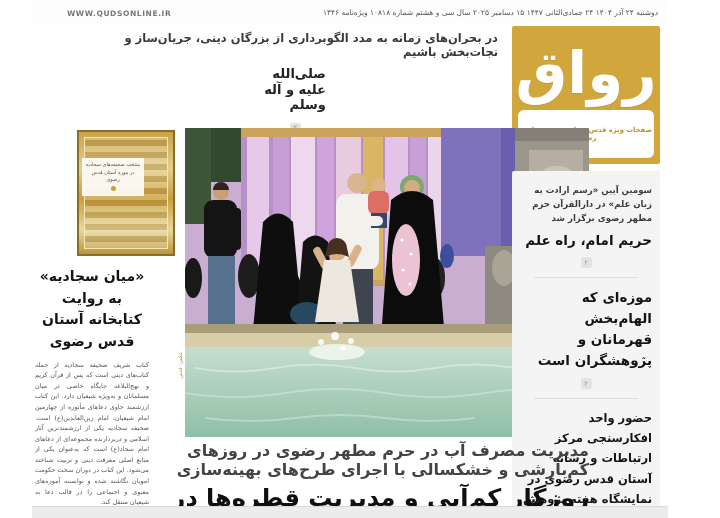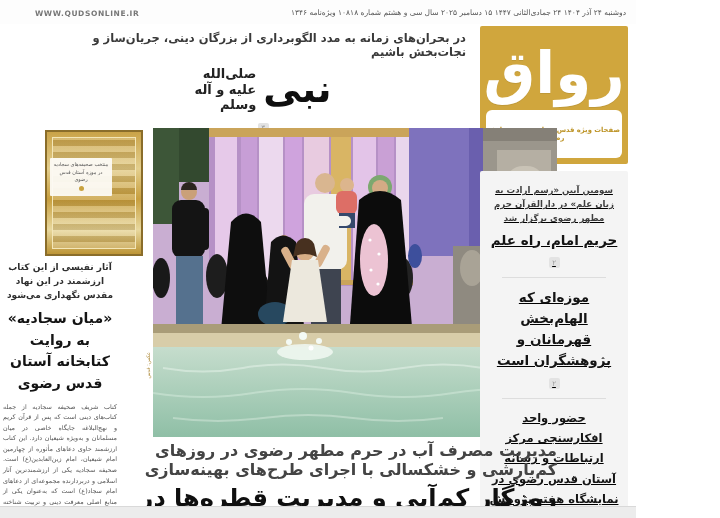--- a/index.html
+++ b/index.html
@@ -1,17 +1,17 @@
 <!DOCTYPE html>
 <html lang="fa"><head>
 <meta charset="utf-8">
 <style>
   html,body{margin:0;padding:0;background:#ffffff;}
   .page{position:relative;width:636px;height:518px;background:#fff;overflow:hidden;
-        font-family:"DejaVu Sans",sans-serif;direction:rtl;}
+        font-family:"DejaVu Sans",sans-serif;direction:rtl;margin-left:32px;}
   
   .topbar{position:absolute;top:0;left:0;right:0;height:24px;background:#fdfdfd;}
   .site-url{position:absolute;left:35px;top:9px;font-size:7.5px;color:#777;direction:ltr;
             letter-spacing:.6px;font-weight:700;}
   .dateline{position:absolute;right:10px;top:8px;font-size:7.5px;color:#555;white-space:nowrap;}
   
   .masthead{position:absolute;top:26px;right:8px;width:148px;height:138px;border-radius:2px;
             display:flex;flex-direction:column;align-items:center;justify-content:flex-start;}
   .logo-script{flex:1;width:100%;display:flex;align-items:center;justify-content:center;
                color:#fff;font-size:58px;font-weight:900;line-height:1;padding-top:10px;
@@ -41,21 +41,21 @@
   .left-text .kicker{font-size:9px;font-weight:700;color:#2e2e2e;line-height:1.55;}
   .left-text .title{font-size:14px;font-weight:800;color:#141414;line-height:1.55;margin-top:5px;}
   .left-text .body{text-align:justify;font-size:6.4px;color:#555;line-height:1.65;margin-top:7px;}
   
   .photo{position:absolute;top:128px;left:153px;width:404px;height:309px;overflow:hidden;background:#cbb4d4;}
   .photo svg{display:block;width:100%;height:100%;}
   .photo-credit{position:absolute;top:352px;left:145px;writing-mode:vertical-rl;transform:rotate(180deg);
                 font-size:5px;color:#b08d3e;letter-spacing:.5px;}
   
   .right-col{position:absolute;top:171px;right:8px;width:148px;bottom:10px;background:#f4f4f4;
-             box-sizing:border-box;padding:12px 8px 8px 8px;text-align:center;border-radius:2px;text-decoration:underline;}
+             box-sizing:border-box;padding:12px 8px 8px 8px;border-radius:2px;}
   .news-item .kicker{font-size:8.6px;font-weight:600;color:#3c3c3c;line-height:1.65;}
   .news-item .title{font-size:13.5px;font-weight:800;color:#141414;line-height:1.55;margin-top:4px;}
   .news-item .title.small{font-size:11.5px;font-weight:700;line-height:1.75;}
   .news-item .pmarker{margin:7px auto 0 auto;}
   .divider{border-top:1px solid #ddd;margin:9px 14px;}
   
   .bottom-block{position:absolute;top:441px;left:115px;width:442px;text-align:right;}
   .bottom-block .kicker{font-size:16px;font-weight:700;color:#444;}
   .bottom-block .title{font-size:24px;font-weight:900;color:#0f0f0f;margin-top:5px;letter-spacing:-.3px;}
   .bottom-strip{position:absolute;left:0;right:0;bottom:0;height:11px;background:#ececec;border-top:1px solid #d9d9d9;}
@@ -71,39 +71,37 @@
   </div>
 
   <div class="masthead" style="background:#d0a63d;">
     <div class="logo-script">رواق</div>
     <div class="tagline-strip">صفحات ویژه قدس درباره دین و معارف رضوی</div>
   </div>
 
   <div class="lead">
     <div class="kicker">در بحران‌های زمانه به مدد الگوبرداری از بزرگان دینی، جریان‌ساز و نجات‌بخش باشیم</div>
     <div class="title">
-      <span>نبی</span>
       <span class="honorific">صلی‌الله
 علیه و آله
 وسلم</span>
     </div>
     <div class="pmarker">۳</div>
   </div>
 
   <div class="ms-image">
     <div class="inner"></div>
     <div class="ms-caption">
       <div>منتخب صحیفه‌های سجادیه</div>
       <div>در موزه آستان قدس رضوی</div>
       <span class="dot"></span>
     </div>
   </div>
 
   <div class="left-text">
-    <div class="kicker">آثار نفیسی از این کتاب ارزشمند در این نهاد مقدس نگهداری می‌شود</div>
     <div class="title">«میان سجادیه» به روایت کتابخانه آستان قدس رضوی</div>
     <div class="body">کتاب شریف صحیفه سجادیه از جمله کتاب‌های دینی است که پس از قرآن کریم و نهج‌البلاغه جایگاه خاصی در میان مسلمانان و به‌ویژه شیعیان دارد. این کتاب ارزشمند حاوی دعاهای مأثوره از چهارمین امام شیعیان، امام زین‌العابدین(ع) است. صحیفه سجادیه یکی از ارزشمندترین آثار اسلامی و دربردارنده مجموعه‌ای از دعاهای امام سجاد(ع) است که به‌عنوان یکی از منابع اصلی معرفت دینی و تربیت شناخته می‌شود. این کتاب در دوران سخت حکومت امویان نگاشته شده و توانسته آموزه‌های معنوی و اجتماعی را در قالب دعا به شیعیان منتقل کند.</div>
 
   </div>
 
   <div class="photo">
     <svg viewBox="0 0 404 309" preserveAspectRatio="none">
 
       <rect x="0" y="0" width="404" height="222" fill="#c9aed2"></rect>
 

